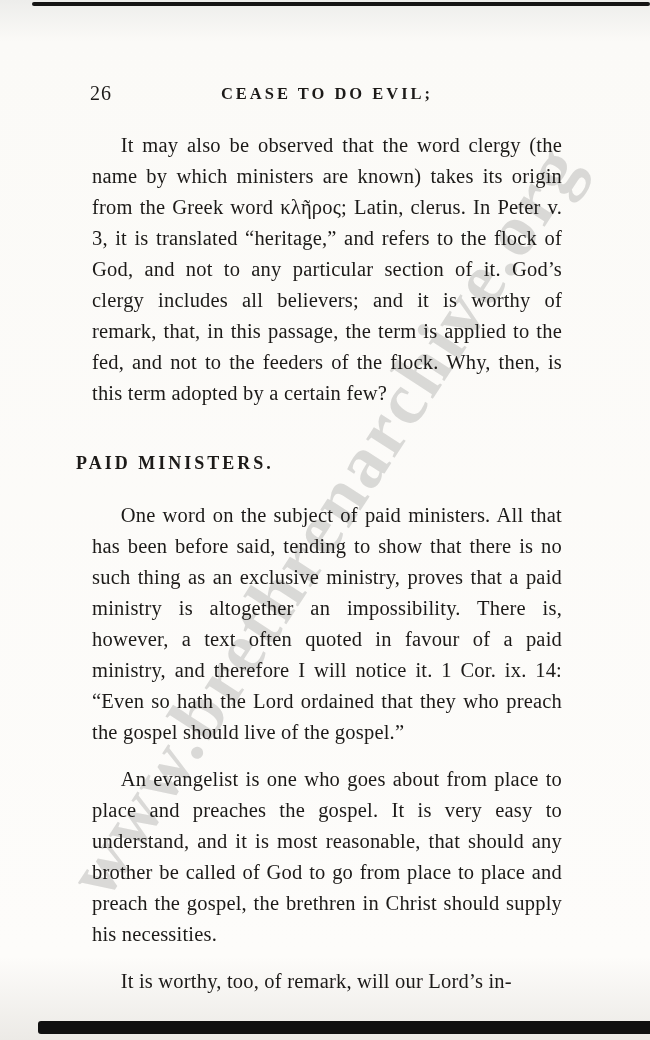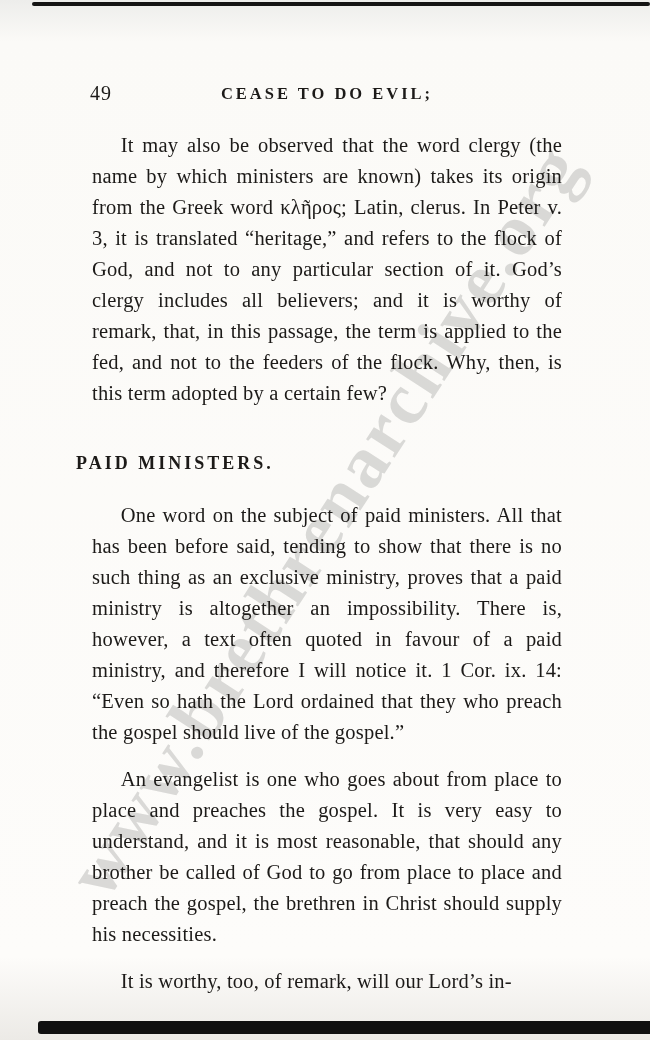--- a/index.html
+++ b/index.html
@@ -98,21 +98,21 @@
 
 <div class="page">
 
   <div class="scan-edge-top"></div>
 
   <div class="watermark">www.brethrenarchive.org</div>
 
   <div class="content">
 
     <div class="header-row">
-      <span class="page-number">49</span>
+      <span class="page-number">26</span>
       <span class="running-title">CEASE TO DO EVIL;</span>
     </div>
 
     <div class="body-text">
 
       <p>It may also be observed that the word clergy (the name by which ministers are known) takes its origin from the Greek word κλῆρος; Latin, clerus.  In Peter v. 3, it is translated “heritage,” and refers to the flock of God, and not to any particular section of it.  God’s clergy includes all believers; and it is worthy of remark, that, in this passage, the term is applied to the fed, and not to the feeders of the flock.  Why, then, is this term adopted by a certain few?</p>
 
       <div class="section-heading">PAID MINISTERS.</div>
 
       <p>One word on the subject of paid ministers.  All that has been before said, tending to show that there is no such thing as an exclusive ministry, proves that a paid ministry is altogether an impossibility.  There is, however, a text often quoted in favour of a paid ministry, and therefore I will notice it.  1 Cor. ix. 14: “Even so hath the Lord ordained that they who preach the gospel should live of the gospel.”</p>

